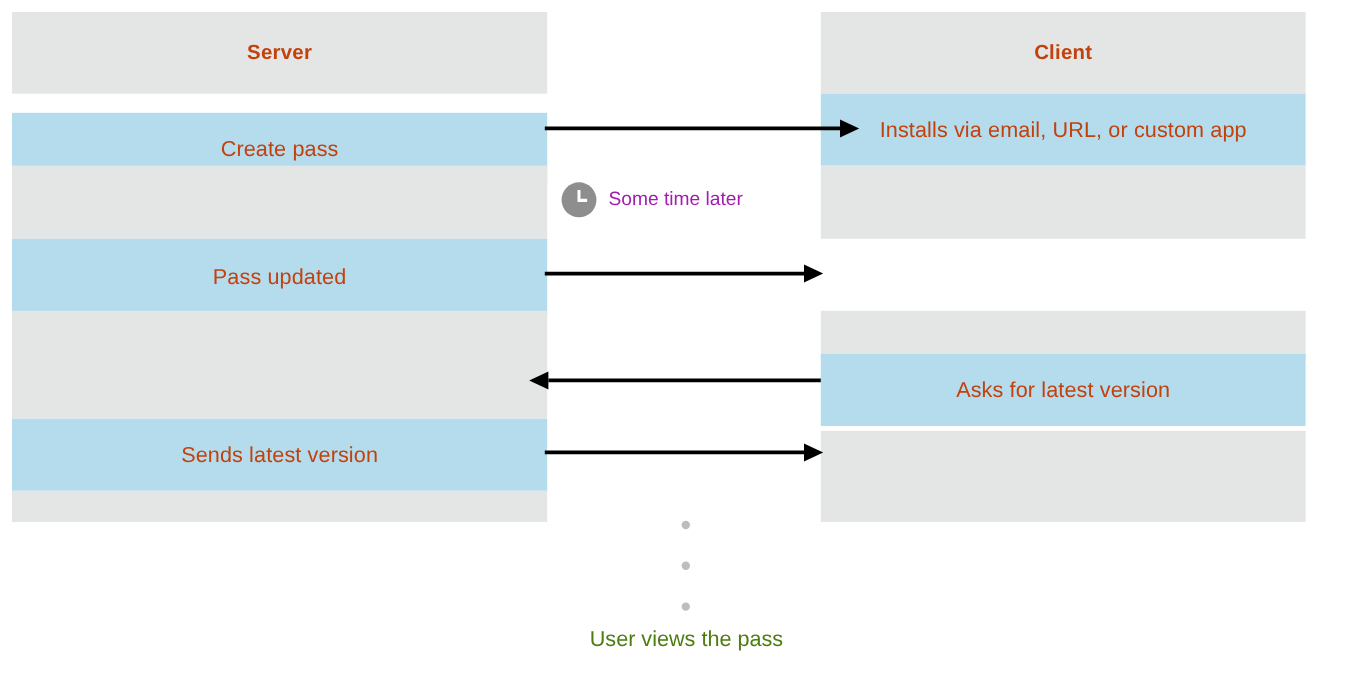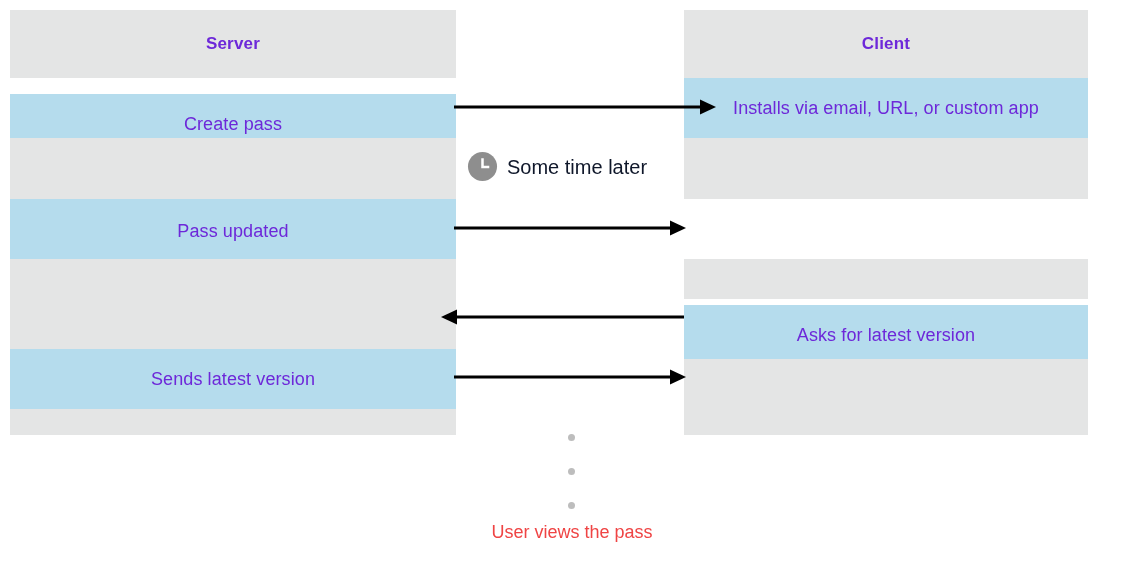--- a/index.html
+++ b/index.html
@@ -31,21 +31,21 @@
 
   .band {
     position: absolute;
     left: 0;
     right: 0;
     box-sizing: border-box;
     display: flex;
     align-items: center;
     justify-content: center;
     text-align: center;
-    color: #6d28d9;
+    color: #c2410c;
   }
   .band.gray  { background: #e4e5e5; }
   .band.blue  { background: #b5dced; }
 
   .band-label {
     font-size: 18px;
     line-height: 22px;
     letter-spacing: 0.1px;
     white-space: nowrap;
   }
@@ -68,23 +68,23 @@
 
   
   .note {
     position: absolute;
     display: flex;
     align-items: center;
     gap: 9px;
     white-space: nowrap;
   }
   .note-text {
-    font-size: 20px;
+    font-size: 16px;
     line-height: 22px;
-    color: #0f172a;
+    color: #a21caf;
   }
   .clock-icon {
     display: block;
     width: 31px;
     height: 31px;
     flex: 0 0 31px;
   }
 
   
   .dots {
@@ -99,21 +99,21 @@
     height: 7px;
     border-radius: 50%;
     background: #bdbdbd;
   }
 
   
   .caption {
     position: absolute;
     font-size: 18px;
     line-height: 22px;
-    color: #ef4444;
+    color: #4d7c0f;
     white-space: nowrap;
     text-align: center;
     transform: translateX(-50%);
   }
 </style>
 </head>
 <body>
 
 <div id="stage">
 
@@ -150,21 +150,21 @@
 
     <div class="band blue" style="top:68px;height:60px;">
       <span class="band-label">Installs via email, URL, or custom app</span>
     </div>
 
     <div class="band gray" style="top:128px;height:61px;"></div>
 
 
     <div class="band gray" style="top:249px;height:40px;"></div>
 
-    <div class="band blue" style="top:295px;height:60px;">
+    <div class="band blue" style="top:285px;height:60px;">
       <span class="band-label">Asks for latest version</span>
     </div>
 
     <div class="band gray" style="top:349px;height:76px;"></div>
   </div>
 
   <svg id="arrows" viewBox="0 0 1140 566">
 
     <g>
       <line x1="454" y1="107" x2="700" y2="107" stroke="#000000" stroke-width="3"></line>

